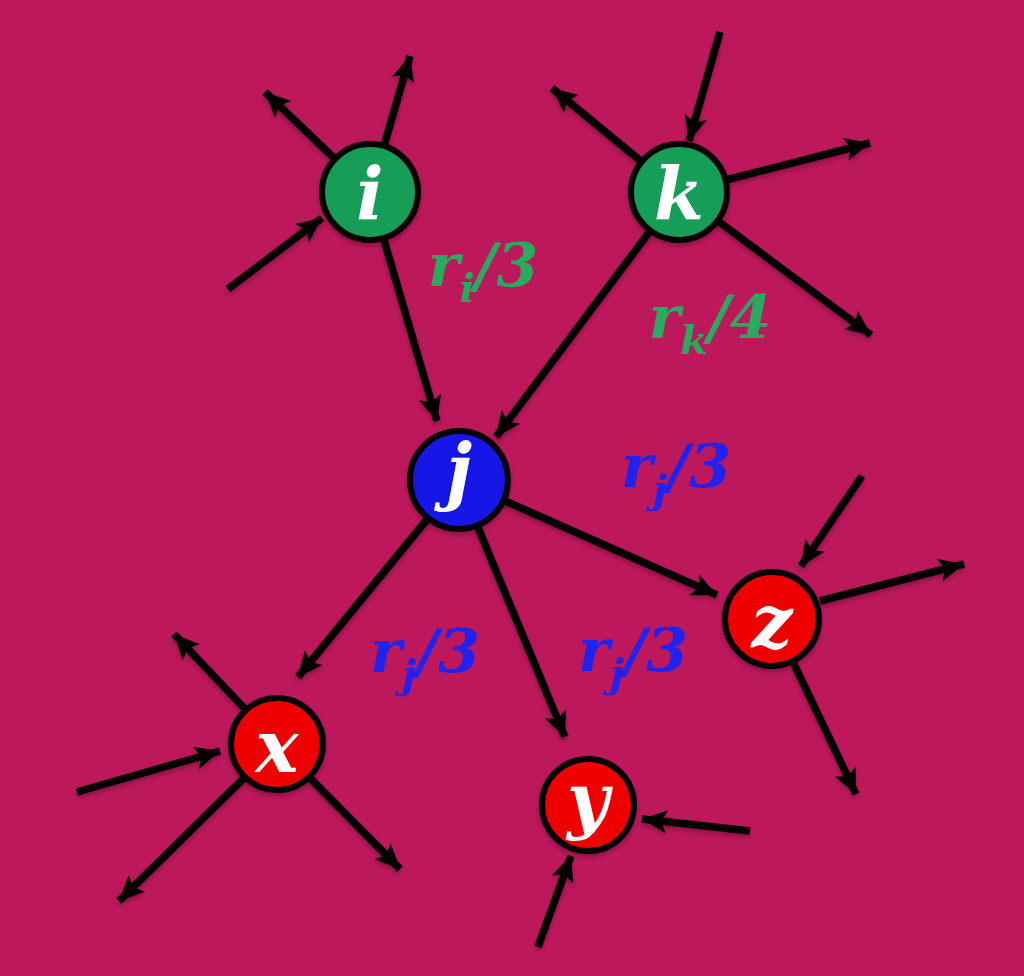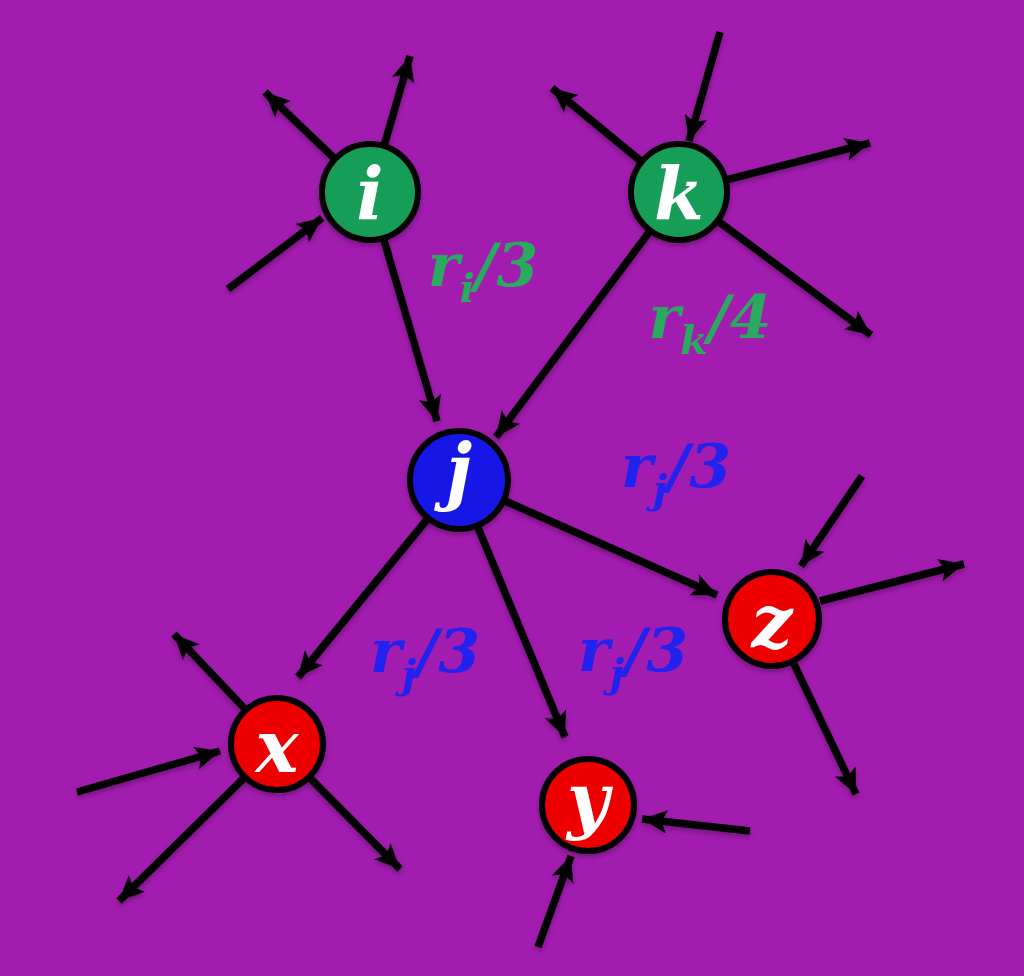--- a/index.html
+++ b/index.html
@@ -9,21 +9,21 @@
     background:#ffffff;
     width:1024px;
     height:976px;
     overflow:hidden;
     font-family:"DejaVu Serif", serif;
   }
   #stage{
     position:relative;
     width:1024px;
     height:976px;
-    background:#a21caf;
+    background:#be185d;
     text-decoration:underline;
   }
   svg{display:block}
   .edge{
     stroke:#000000;
     stroke-width:7.5;
     fill:none;
   }
   .node{
     stroke:#000000;

